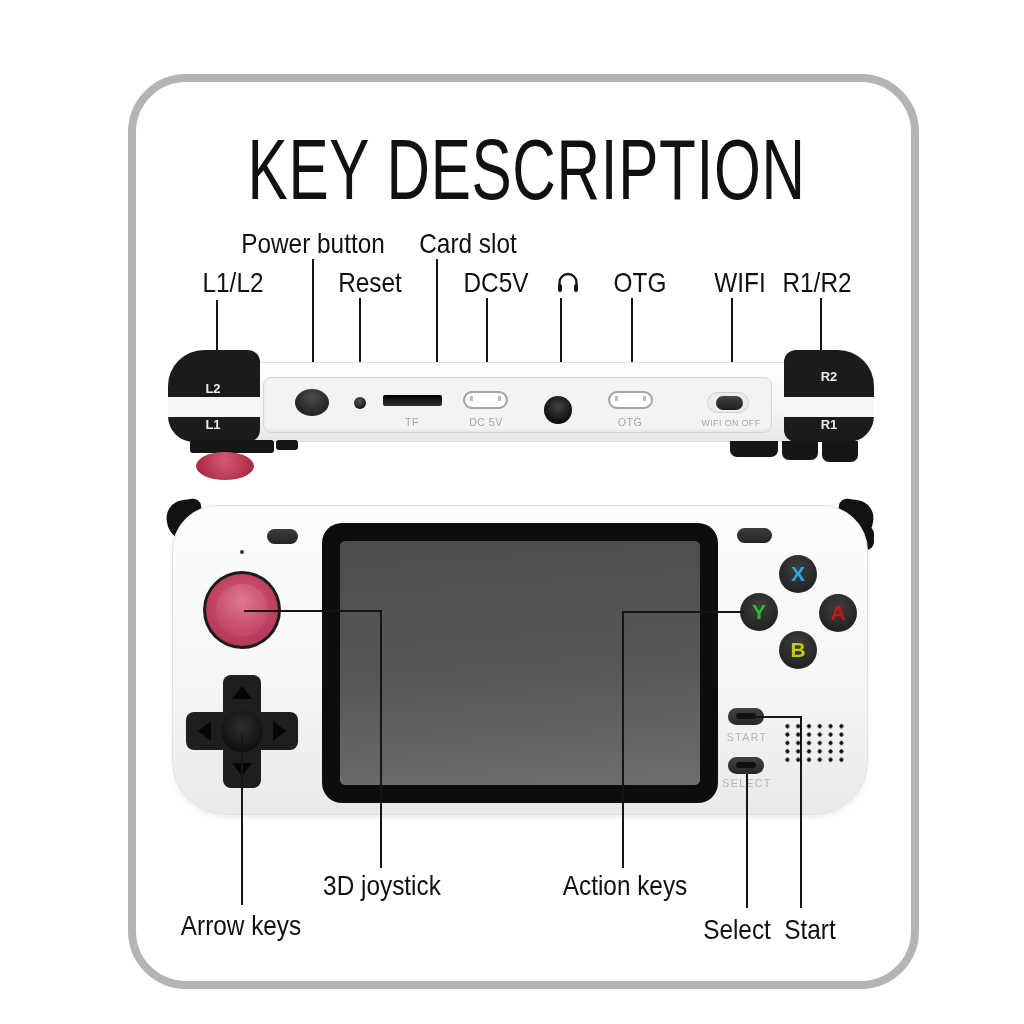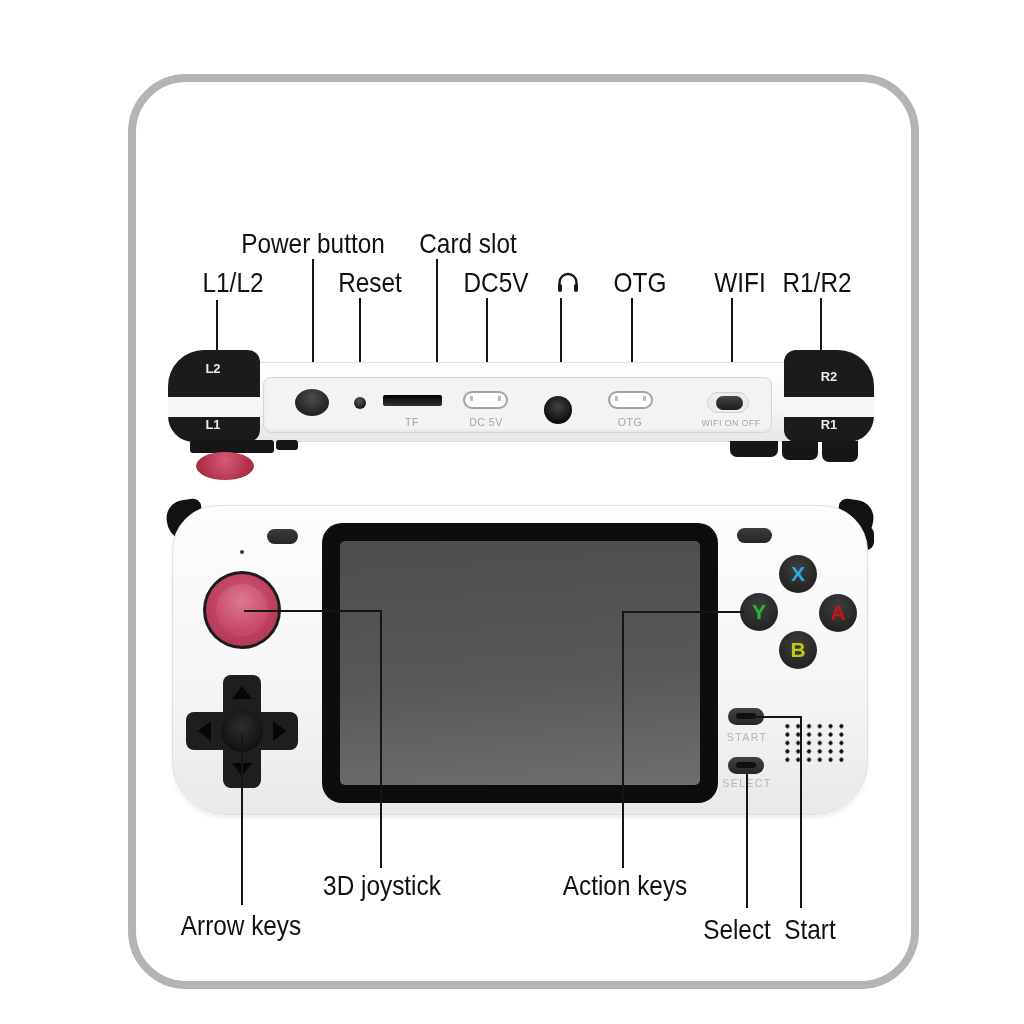--- a/index.html
+++ b/index.html
@@ -88,20 +88,21 @@
   .speaker{position:absolute;left:782px;top:722px;width:66px;height:42px;
            background-image:radial-gradient(circle,#101010 1.8px,transparent 2.3px);
            background-size:10.8px 8.4px;}
 </style>
 </head>
 <body>
 
 <div class="page">
   <div class="frame"></div>
 
+  <div class="title"><span>KEY DESCRIPTION</span></div>
 
   <div class="lbl" style="left:313px;top:229px;">Power button</div>
   <div class="lbl" style="left:468px;top:229px;">Card slot</div>
   <div class="lbl" style="left:233px;top:268px;">L1/L2</div>
   <div class="lbl" style="left:370px;top:268px;">Reset</div>
   <div class="lbl" style="left:496px;top:268px;">DC5V</div>
   <svg style="position:absolute;left:555px;top:269px;" width="26" height="26" viewBox="0 0 26 26">
     <path d="M4.5 17 v-3.5 a8.5 8.5 0 0 1 17 0 V17" stroke="#161616" stroke-width="2.4" fill="none" stroke-linecap="round"></path>
     <rect x="3" y="15" width="4" height="8" rx="2" fill="#161616"></rect>
     <rect x="19" y="15" width="4" height="8" rx="2" fill="#161616"></rect>
@@ -142,21 +143,21 @@
   <div class="portlbl" style="left:486px;top:416px;">DC 5V</div>
   <div class="portlbl" style="left:630px;top:416px;">OTG</div>
   <div class="portlbl" style="left:731px;top:417px;font-size:9.5px;">WIFI ON OFF</div>
 
   <div class="hump left">
       <div class="stripe"></div>
     </div>
   <div class="hump right">
       <div class="stripe"></div>
     </div>
-  <div class="humptxt" style="left:213px;top:360px;">L2</div>
+  <div class="humptxt" style="left:213px;top:380px;">L2</div>
   <div class="humptxt" style="left:213px;top:416px;">L1</div>
   <div class="humptxt" style="left:829px;top:368px;">R2</div>
   <div class="humptxt" style="left:829px;top:416px;">R1</div>
 
   <div class="foot" style="left:190px;top:440px;width:84px;height:13px;border-radius:3px;"></div>
   <div class="foot" style="left:276px;top:440px;width:22px;height:10px;border-radius:3px;"></div>
   <div class="foot" style="left:218px;top:442px;width:18px;height:16px;"></div>
   <div class="joyred"></div>
   <div class="foot" style="left:730px;top:441px;width:48px;height:16px;border-radius:0 0 7px 7px;"></div>
   <div class="foot" style="left:782px;top:441px;width:36px;height:19px;border-radius:0 0 7px 7px;"></div>

